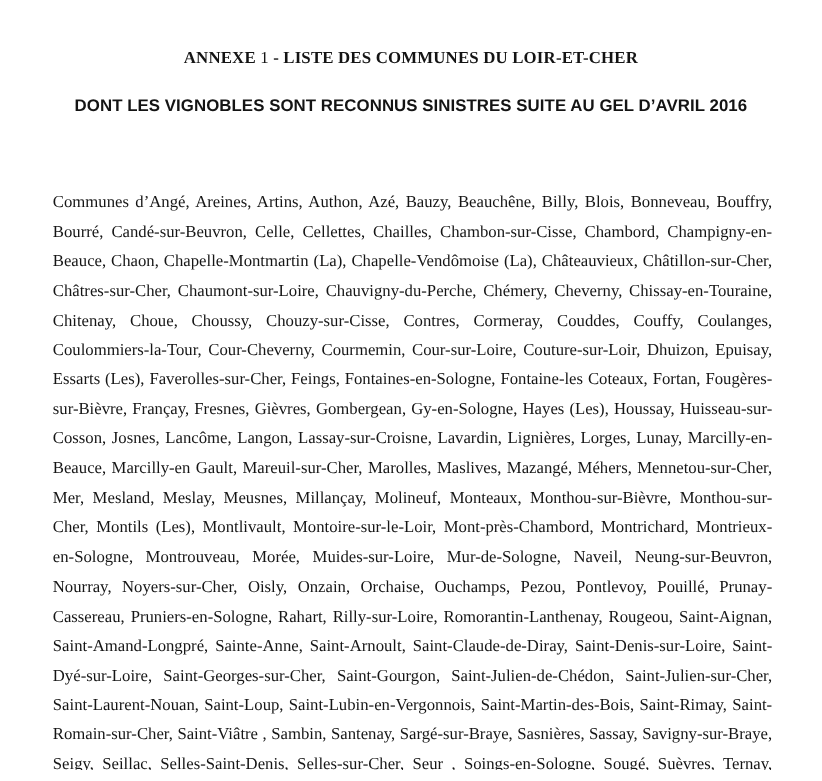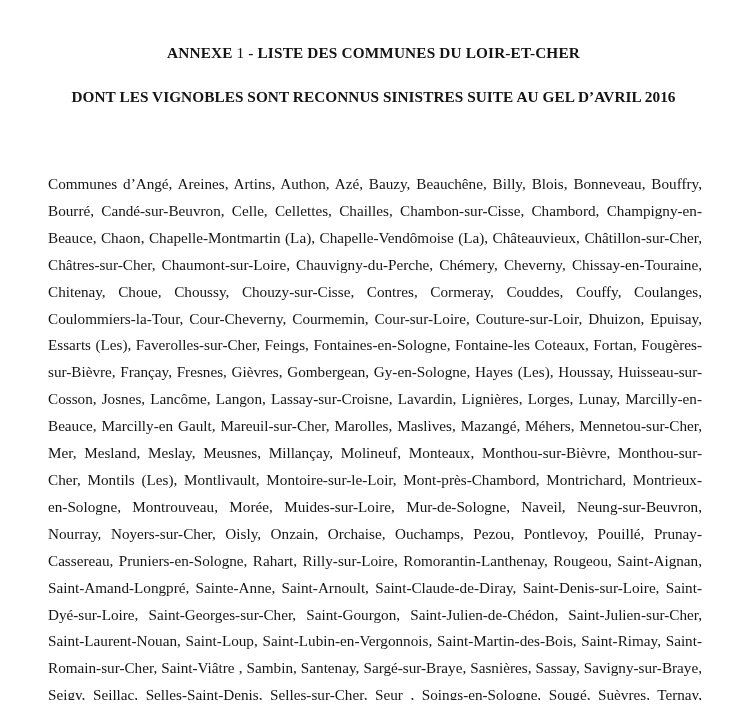--- a/index.html
+++ b/index.html
@@ -37,21 +37,21 @@
     letter-spacing: 0.15px;
     line-height: 1.2;
     white-space: nowrap;
     margin: 0;
     color: #141414;
   }
   .title-main .annexe-num {
     font-weight: normal;
   }
   .title-sub {
-    font-family: Liberation Serif, serif;
+    font-family: Liberation Sans, sans-serif;
     font-weight: bold;
     font-size: 15.3px;
     letter-spacing: 0.05px;
     line-height: 1.2;
     white-space: nowrap;
     margin: 0;
     padding-top: 26px;
     color: #141414;
   }
 

